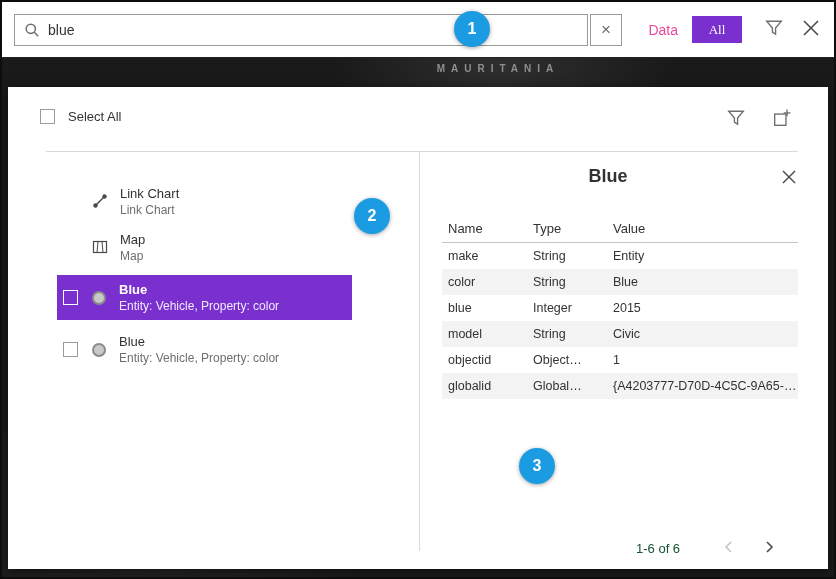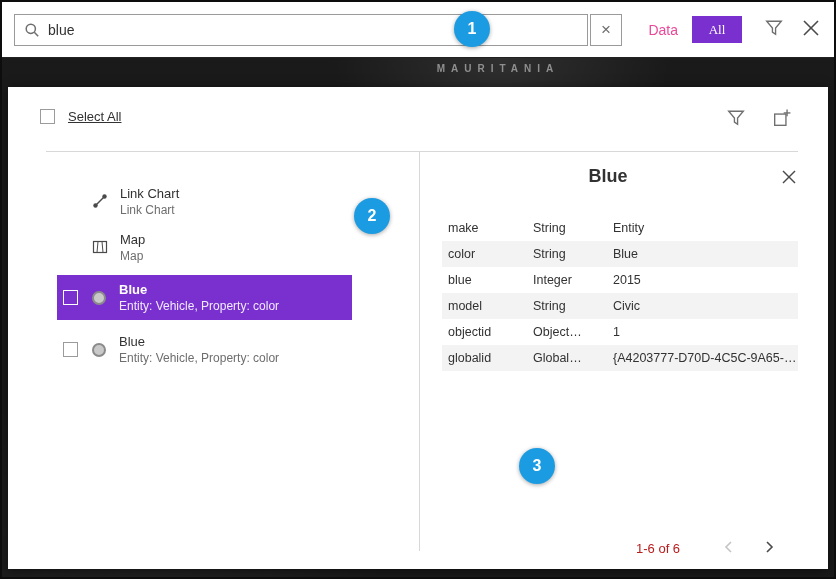--- a/index.html
+++ b/index.html
@@ -60,21 +60,21 @@
   .b1{ left:452px; top:9px; }
   .b2{ left:352px; top:196px; }
   .b3{ left:517px; top:446px; }
   
   .panel{
     position:absolute; left:6px; right:6px; top:85px; height:482px;
     background:#fff; box-shadow:0 2px 10px rgba(0,0,0,.5);
   }
   .select-all{ position:absolute; left:32px; top:22px; display:flex; align-items:center; gap:13px; }
   .cb{ width:15px; height:15px; border:1px solid #9b9b9b; background:#fff; flex:none; }
-  .select-all-label{ font-size:13px; color:#323232;text-decoration:underline; }
+  .select-all-label{ font-size:13px; color:#323232; }
   .panel-tools{ position:absolute; top:22px; right:36px; display:flex; gap:26px; }
   .tool-btn{ width:20px; height:20px; }
   .h-divider{ position:absolute; top:64px; left:38px; width:752px; height:1px; background:#d8d8d8; }
   .v-divider{ position:absolute; left:411px; top:64px; bottom:18px; width:1px; background:#d8d8d8; }
   
   .list-row{
     position:absolute; left:49px; width:295px; display:flex; align-items:center;
     padding-left:6px; cursor:pointer;
   }
   .row-linkchart{ top:93px; height:42px; }
@@ -104,21 +104,21 @@
   .t-head, .t-row{
     display:grid; grid-template-columns:85px 80px 1fr; align-items:center;
   }
   .t-head{ height:28px; border-bottom:1px solid #c6c6c6; font-size:13px; color:#323232; }
   .t-row{ height:26px; font-size:12.5px; color:#323232; }
   .t-row.alt{ background:#f3f3f3; }
   .t-cell{ padding-left:6px; overflow:hidden; white-space:nowrap; text-overflow:ellipsis; }
   .t-head .t-cell{ padding-left:6px; }
   
   .pagination{ position:absolute; left:628px; top:448px; display:flex; align-items:center; }
-  .page-range{ font-size:13px; color:#b91c1c; margin-right:36px; }
+  .page-range{ font-size:13px; color:#14532d; margin-right:36px; }
   .page-btn{ width:26px; height:26px; margin-right:14px; }
 </style>
 </head>
 <body>
 
 <div class="screen">
 
   <div class="map-bg">
     <div class="map-label">MAURITANIA</div>
   </div>
@@ -241,20 +241,25 @@
     <button class="icon-btn detail-close">
       <span>
         <svg width="16" height="16" viewBox="0 0 16 16">
             <line x1="2" y1="2" x2="14" y2="14" stroke="#4a4a4a" stroke-width="1.4"></line>
             <line x1="14" y1="2" x2="2" y2="14" stroke="#4a4a4a" stroke-width="1.4"></line>
           </svg>
       </span>
     </button>
 
     <div class="detail-table">
+      <div class="t-head">
+        <span class="t-cell">Name</span>
+        <span class="t-cell">Type</span>
+        <span class="t-cell">Value</span>
+      </div>
       <div class="t-row">
         <span class="t-cell">make</span>
         <span class="t-cell">String</span>
         <span class="t-cell">Entity</span>
       </div>
       <div class="t-row alt">
         <span class="t-cell">color</span>
         <span class="t-cell">String</span>
         <span class="t-cell">Blue</span>
       </div>

